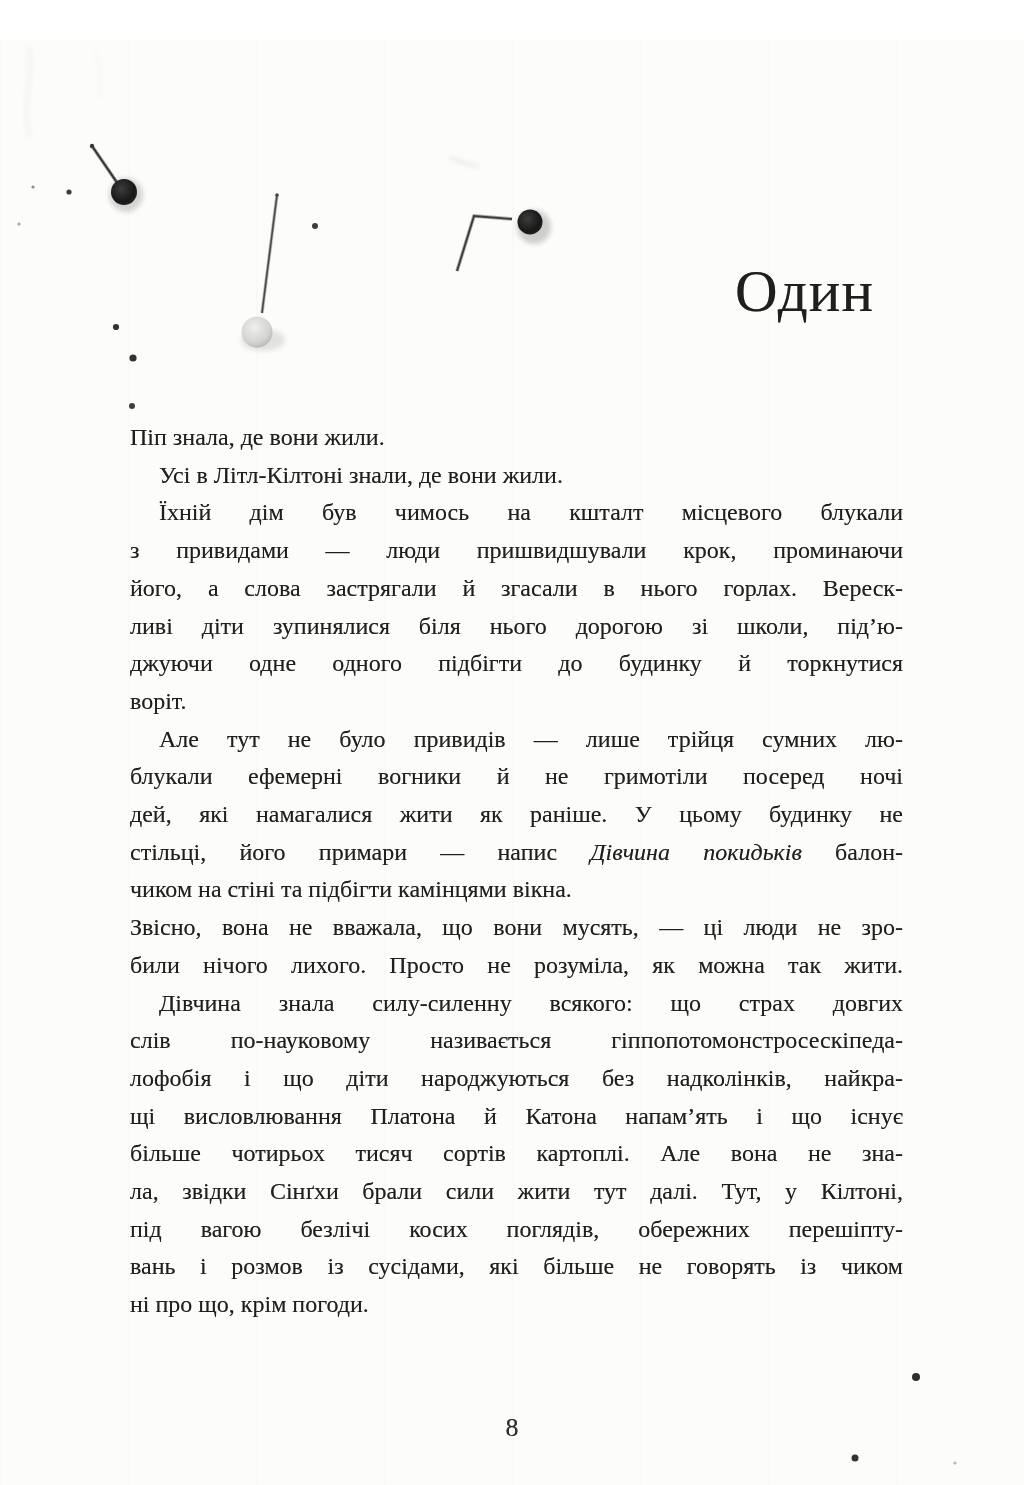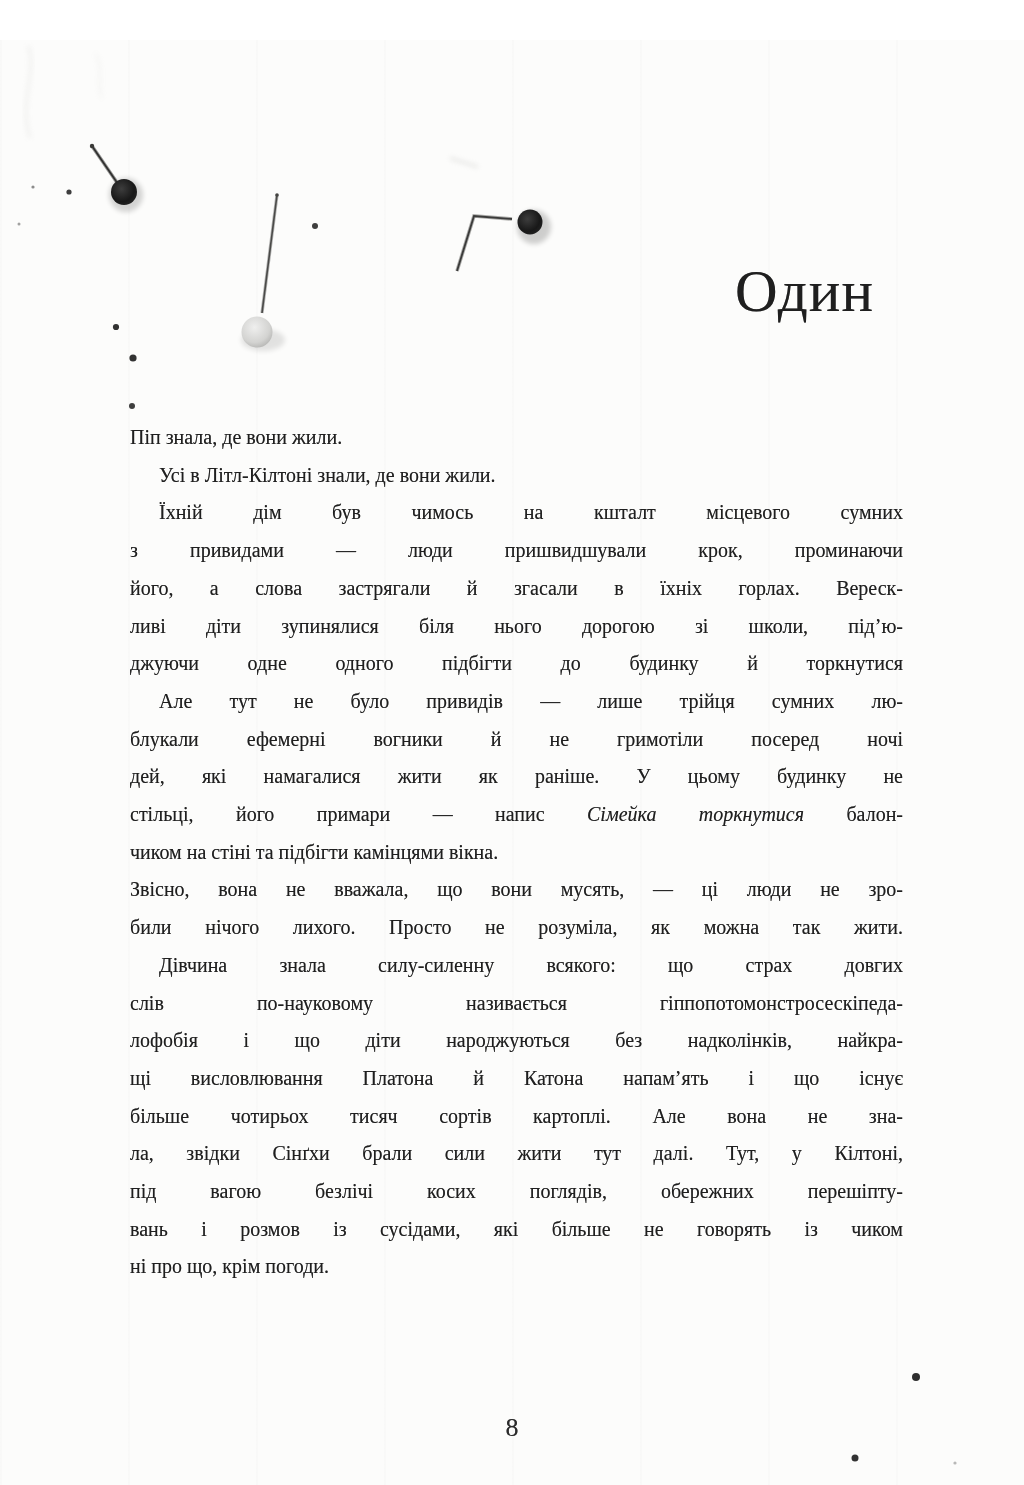--- a/index.html
+++ b/index.html
@@ -20,21 +20,21 @@
   }
   .decor{position:absolute;left:0;top:0;width:1024px;height:1485px;pointer-events:none;}
   .title{
     position:absolute;left:735px;top:218px;margin:0;
     font-weight:400;font-size:59px;line-height:1.15;
     letter-spacing:1px;color:#1f1f1f;
     text-shadow:0 0 .6px rgba(30,30,30,.55);
   }
   .body{
     position:absolute;left:130px;top:379px;width:773px;
-    font-size:20px;line-height:37.7px;
+    font-size:24px;line-height:37.7px;
     text-align:justify;
     color:#1f1f1f;
     text-shadow:0 0 .6px rgba(30,30,30,.5);
   }
   .line{text-align:justify;text-align-last:left;}
   .line.just{text-align-last:justify;}
   .line.indent{text-indent:29px;}
   .it{font-style:italic;}
   .folio{
     position:absolute;left:0;top:1372px;width:1024px;
@@ -103,29 +103,30 @@
       <circle cx="855" cy="1418" r="3.5" opacity="0.9"></circle>
       <circle cx="955" cy="1423" r="1.6" opacity="0.3"></circle>
     </g>
   </svg>
 
   <h1 class="title">Один</h1>
 
   <div class="body">
       <div class="line"><span>Піп знала, де вони жили.</span></div>
       <div class="line indent"><span>Усі в Літл-Кілтоні знали, де вони жили.</span></div>
-      <div class="line just indent"><span>Їхній дім був чимось на кшталт місцевого сумних</span></div>
+      <div class="line just indent"><span>Їхній дім був чимось на кшталт місцевого блукали</span></div>
       <div class="line just"><span>з привидами — люди пришвидшували крок, проминаючи</span></div>
-      <div class="line just"><span>його, а слова застрягали й згасали в їхніх горлах. Вереск-</span></div>
+      <div class="line just"><span>його, а слова застрягали й згасали в нього горлах. Вереск-</span></div>
       <div class="line just"><span>ливі діти зупинялися біля нього дорогою зі школи, під’ю-</span></div>
       <div class="line just"><span>джуючи одне одного підбігти до будинку й торкнутися</span></div>
+      <div class="line"><span>воріт.</span></div>
       <div class="line just indent"><span>Але тут не було привидів — лише трійця сумних лю-</span></div>
       <div class="line just"><span>блукали ефемерні вогники й не гримотіли посеред ночі</span></div>
       <div class="line just"><span>дей, які намагалися жити як раніше. У цьому будинку не</span></div>
-      <div class="line just"><span>стільці, його примари — напис </span><span class="it">Сімейка торкнутися</span><span> балон-</span></div>
+      <div class="line just"><span>стільці, його примари — напис </span><span class="it">Дівчина покидьків</span><span> балон-</span></div>
       <div class="line"><span>чиком на стіні та підбігти камінцями вікна.</span></div>
       <div class="line just"><span>Звісно, вона не вважала, що вони мусять, — ці люди не зро-</span></div>
       <div class="line just"><span>били нічого лихого. Просто не розуміла, як можна так жити.</span></div>
       <div class="line just indent"><span>Дівчина знала силу-силенну всякого: що страх довгих</span></div>
       <div class="line just"><span>слів по-науковому називається гіппопотомонстросескіпеда-</span></div>
       <div class="line just"><span>лофобія і що діти народжуються без надколінків, найкра-</span></div>
       <div class="line just"><span>щі висловлювання Платона й Катона напам’ять і що існує</span></div>
       <div class="line just"><span>більше чотирьох тисяч сортів картоплі. Але вона не зна-</span></div>
       <div class="line just"><span>ла, звідки Сінґхи брали сили жити тут далі. Тут, у Кілтоні,</span></div>
       <div class="line just"><span>під вагою безлічі косих поглядів, обережних перешіпту-</span></div>

